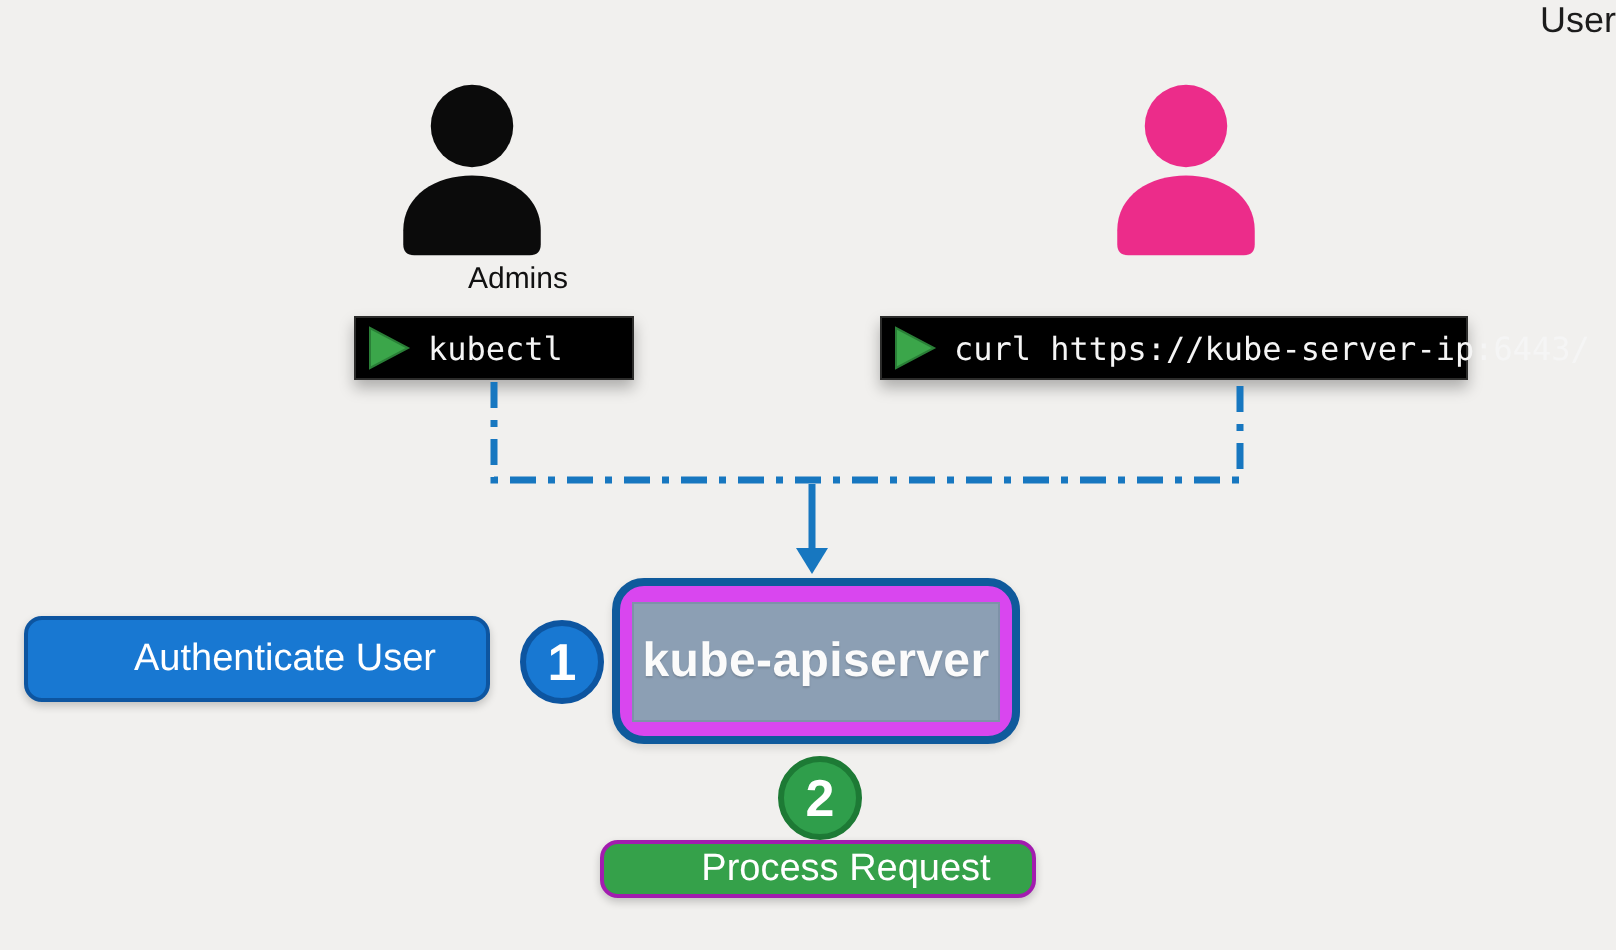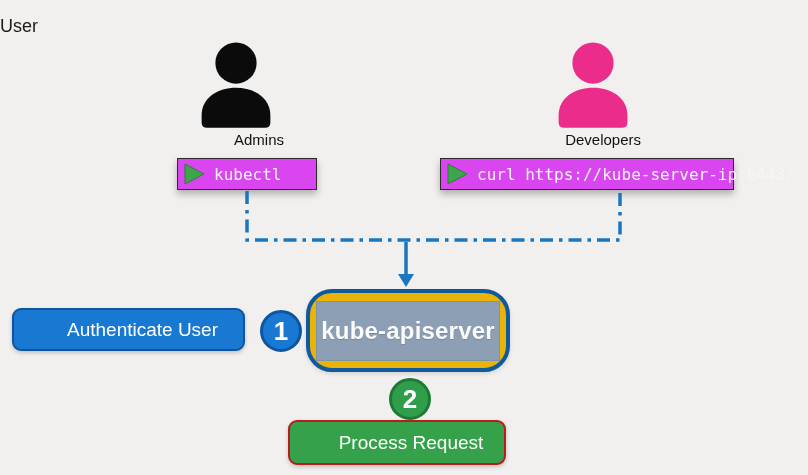--- a/index.html
+++ b/index.html
@@ -8,49 +8,49 @@
     background:#e8e7e5;
   }
   #canvas{
     position:relative;
     width:808px;height:475px;
     background:#f1f0ee;
     overflow:hidden;
   }
   
   .diagram-title{
-    position:absolute;top:16px;left:0;width:808px;
-    text-align:left;font-size:18px;color:#1c1c1c;
+    position:absolute;top:0;left:0;width:808px;
+    text-align:right;font-size:18px;color:#1c1c1c;
   }
   
   .user-group{position:absolute;width:96px;text-align:center;}
   .user-group svg{display:block;margin:0 auto;}
   .user-label{margin-top:2px;font-size:15px;color:#111;text-align:right;}
   
   .terminal{
     position:absolute;height:32px;
-    background:#d946ef;
+    background:#000000;
     border:1px solid #2c2c2b;
     box-shadow:0 4px 7px rgba(0,0,0,0.28);
     display:flex;align-items:center;
     box-sizing:border-box;
   }
   .terminal .play{flex:0 0 auto;margin-left:4px;margin-right:8px;line-height:0;}
   .terminal .cmd{
     font-family:"DejaVu Sans Mono", monospace;
     font-size:16px;color:#f5f5f5;white-space:nowrap;
   }
   
   #connectors{position:absolute;left:0;top:0;pointer-events:none;}
   
   .apiserver-outer{
     position:absolute;left:306px;top:289px;width:204px;height:83px;
-    background:#eab308;
+    background:#d946ef;
     border:4px solid #0f5a9c;
-    border-radius:26px;
+    border-radius:16px;
     box-sizing:border-box;
     display:flex;align-items:center;justify-content:center;
     box-shadow:0 2px 4px rgba(0,0,0,0.12);
   }
   .apiserver-inner{
     width:182px;height:58px;
     background:#8c9fb4;
     border:1px solid #7e92a8;
     display:flex;align-items:center;justify-content:center;
     font-size:24px;font-weight:bold;color:#fbfbfb;
@@ -81,22 +81,22 @@
     color:#fff;font-size:19px;
     border-radius:9px;box-sizing:border-box;
     box-shadow:0 2px 4px rgba(0,0,0,0.2);
     padding-left:28px;
   }
   .action-btn.auth{
     left:12px;top:308px;width:233px;height:43px;
     background:#1878d2;border:2px solid #0d55a0;
   }
   .action-btn.process{
-    left:288px;top:420px;width:218px;height:45px;
-    background:#35a14a;border:2px solid #b91c1c;
+    left:300px;top:420px;width:218px;height:29px;
+    background:#35a14a;border:2px solid #a21caf;
   }
 </style>
 </head>
 <body>
 
 <div id="canvas">
 
   <div class="diagram-title">User</div>
 
   <div class="user-group" style="left:188px;top:41px;">
@@ -109,21 +109,20 @@
     <div class="user-label">Admins</div>
   </div>
 
   <div class="user-group" style="left:545px;top:41px;">
     <svg width="88" height="88" viewBox="0 0 64 64">
       <g fill="#ec2c8a">
         <circle cx="32" cy="16" r="15"></circle>
         <path d="M32,34 C19,34 7,41 7,54 L7,59 Q7,63 11,63 L53,63 Q57,63 57,59 L57,54 C57,41 45,34 32,34 Z"></path>
       </g>
     </svg>
-    <div class="user-label">Developers</div>
   </div>
 
   <div class="terminal" style="left:177px;top:158px;width:140px;">
     <span class="play">
       <svg width="24" height="24" viewBox="0 0 24 24">
           <polygon points="3,2 22,12 3,22" fill="#3ba64a" stroke="#2a7f37" stroke-width="1"></polygon>
         </svg>
     </span>
     <span class="cmd">kubectl</span>
   </div>

